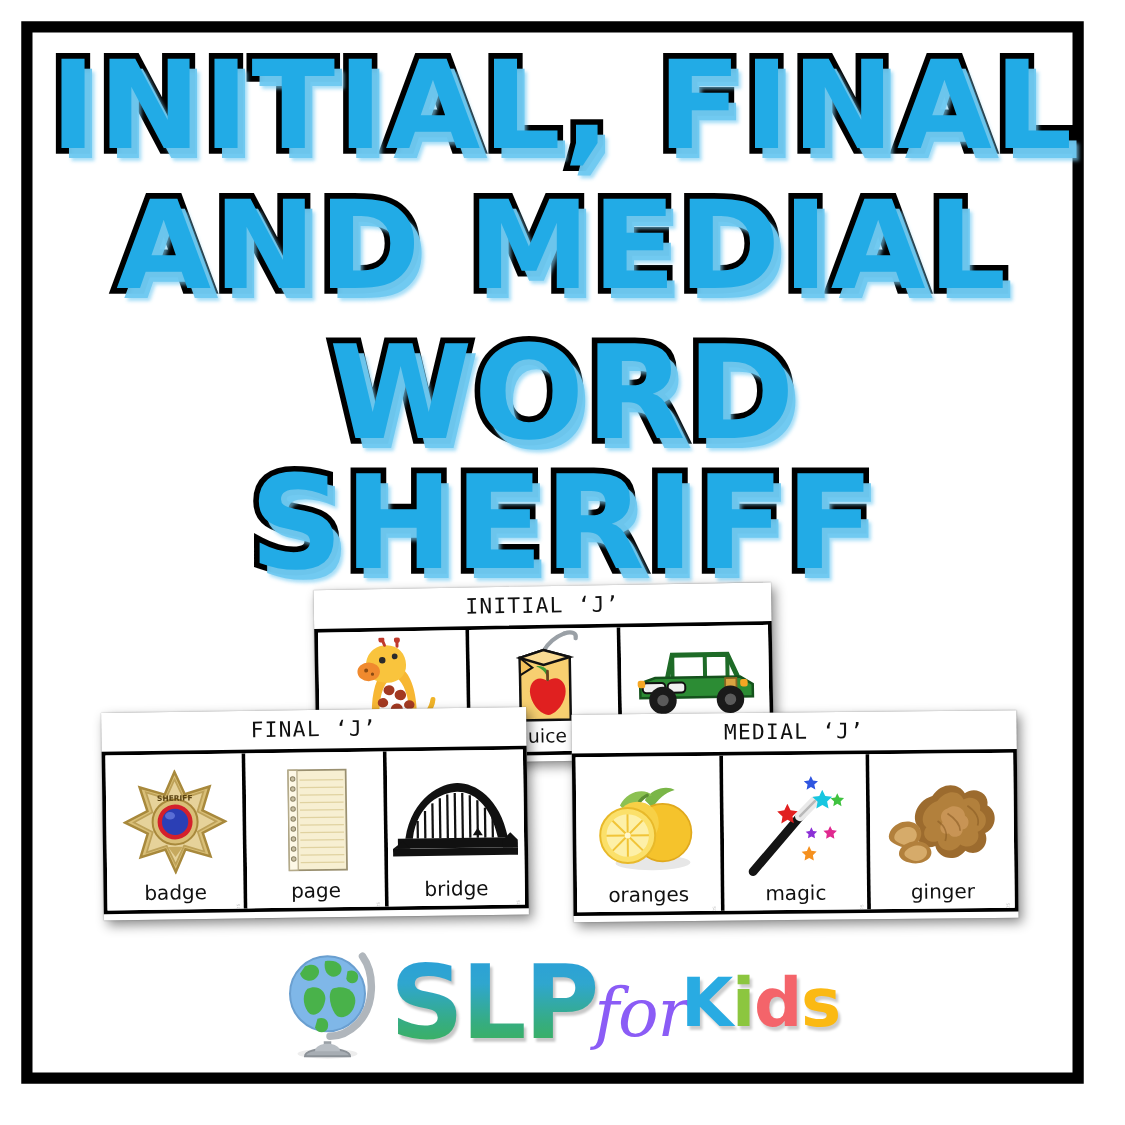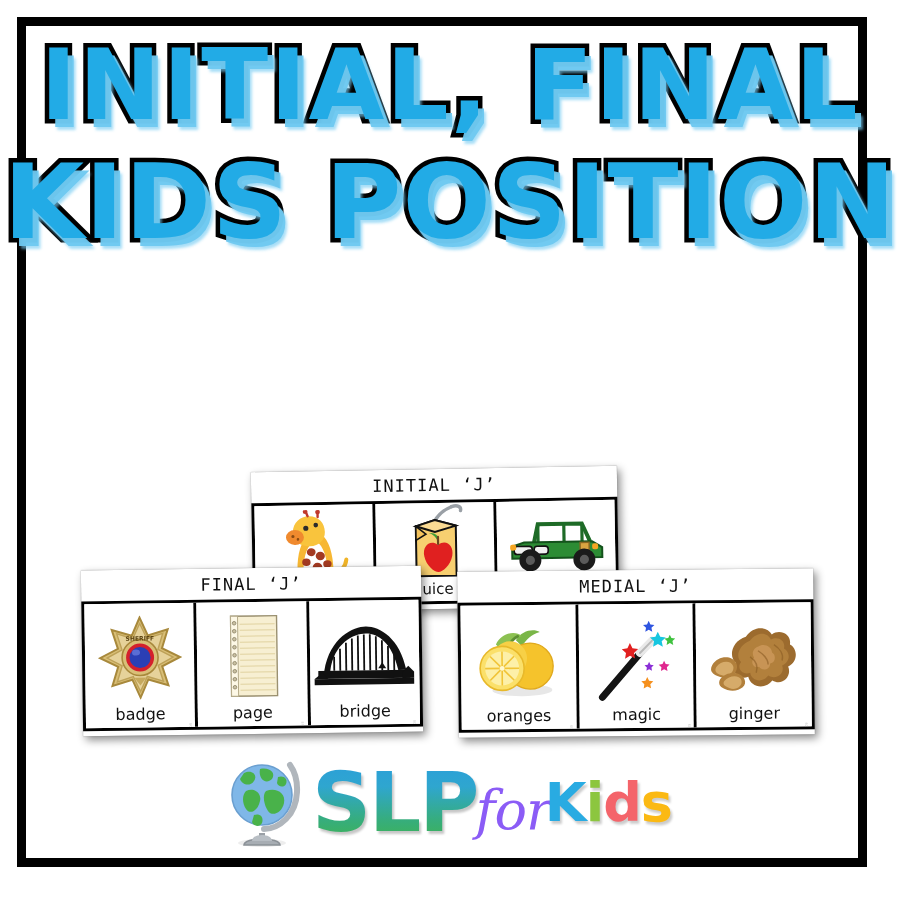--- a/index.html
+++ b/index.html
@@ -150,21 +150,22 @@
 </style>
 </head>
 <body>
 
 <div id="poster">
 
   <div class="frame"></div>
 
   <div class="title-block">
     <span class="tline tline-1">INITIAL, FINAL</span>
-    <span class="tline tline-3">KIDS POSITION</span>
+    <span class="tline tline-2">AND MEDIAL</span>
+    <span class="tline tline-3">WORD SHERIFF</span>
   </div>
 
   <div class="card" id="card-initial">
     <div class="card-title">INITIAL ‘J’</div>
     <div class="card-row">
 
       <div class="cell">
         <div class="art">
           <svg width="78" height="74" viewBox="0 0 78 74">
             <path d="M58 66 C64 64 70 58 71 50" stroke="#f0b429" stroke-width="4" fill="none" stroke-linecap="round"></path>

